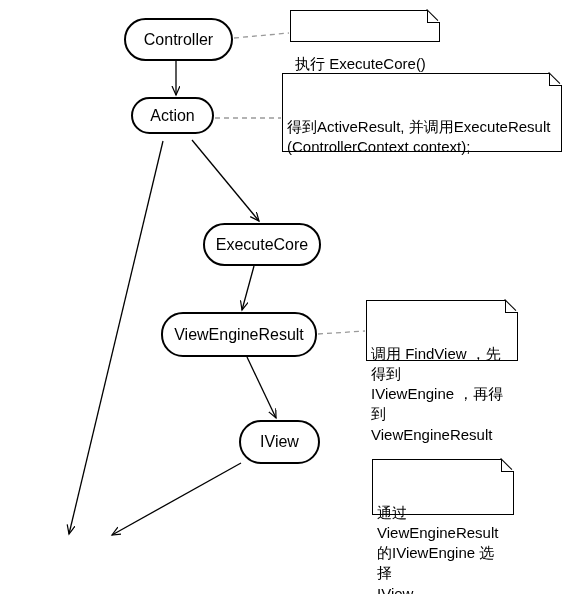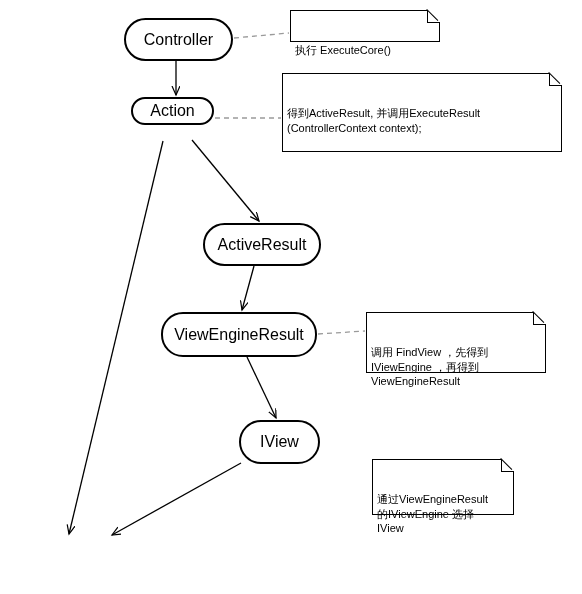--- a/index.html
+++ b/index.html
@@ -40,21 +40,21 @@
     font-size: 16px;
     line-height: 1.2;
     z-index: 3;
   }
   .note {
     position: absolute;
     box-sizing: border-box;
     background: #ffffff;
     border: 1px solid #000000;
     color: #000000;
-    font-size: 11px;
+    font-size: 15px;
     line-height: 1.35;
     padding: 2px 4px 1px 4px;
     white-space: pre-line;
     z-index: 3;
   }
   .note .fold {
     position: absolute;
     top: -1px;
     right: -1px;
     width: 12px;
@@ -105,26 +105,26 @@
 
     <line x1="234" y1="38" x2="289" y2="33" stroke="#9a9a9a" stroke-width="1.3" stroke-dasharray="5,4"></line>
     <line x1="215" y1="118" x2="281" y2="118" stroke="#9a9a9a" stroke-width="1.3" stroke-dasharray="5,4"></line>
     <line x1="318" y1="334" x2="365" y2="331" stroke="#9a9a9a" stroke-width="1.3" stroke-dasharray="5,4"></line>
   </svg>
 
   <div class="node" style="left:124px; top:18px; width:109px; height:43px;">
     <span>Controller</span>
   </div>
 
-  <div class="node" style="left:131px; top:97px; width:83px; height:28px;">
+  <div class="node" style="left:131px; top:97px; width:83px; height:37px;">
     <span>Action</span>
   </div>
 
   <div class="node" style="left:203px; top:223px; width:118px; height:43px;">
-    <span>ActiveResult</span>
+    <span>ExecuteCore</span>
   </div>
 
   <div class="node" style="left:161px; top:312px; width:156px; height:45px;">
     <span>ViewEngineResult</span>
   </div>
 
   <div class="node" style="left:239px; top:420px; width:81px; height:44px;">
     <span>IView</span>
   </div>
 
@@ -133,21 +133,21 @@
     <span class="fold"></span>
     <span class="note-text">执行 ExecuteCore()</span>
   </div>
 
   <div class="note" style="left:282px; top:73px; width:280px; height:79px;">
     <span class="fold"></span>
     <span class="note-text">得到ActiveResult, 并调用ExecuteResult
 (ControllerContext context);</span>
   </div>
 
-  <div class="note" style="left:366px; top:312px; width:180px; height:61px;">
+  <div class="note" style="left:366px; top:300px; width:152px; height:61px;">
     <span class="fold"></span>
     <span class="note-text">调用 FindView ，先得到
 IViewEngine ，再得到
 ViewEngineResult</span>
   </div>
 
   <div class="note" style="left:372px; top:459px; width:142px; height:56px;">
     <span class="fold"></span>
     <span class="note-text">通过ViewEngineResult
 的IViewEngine 选择

